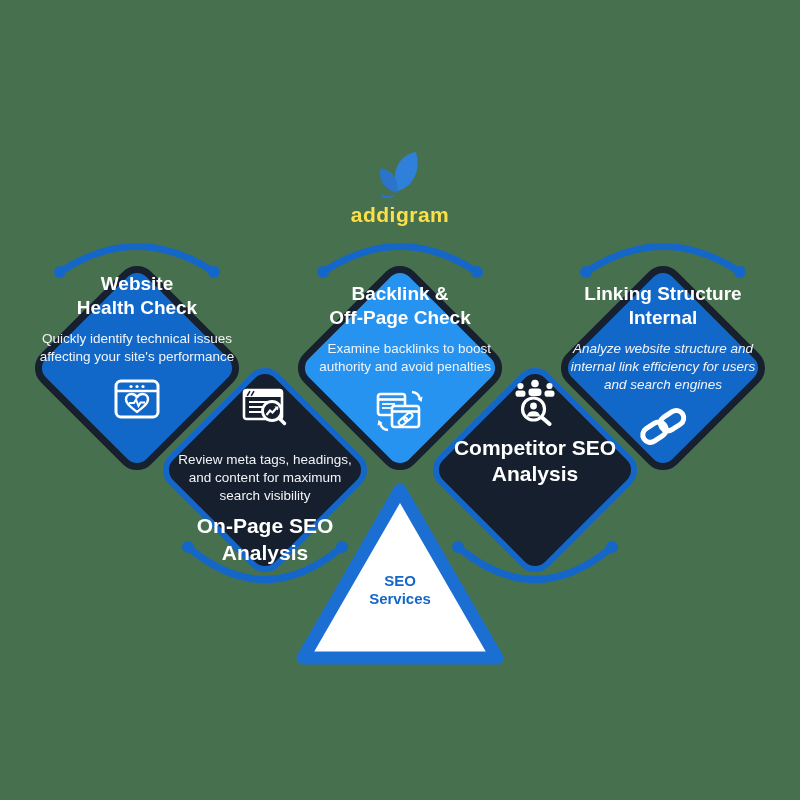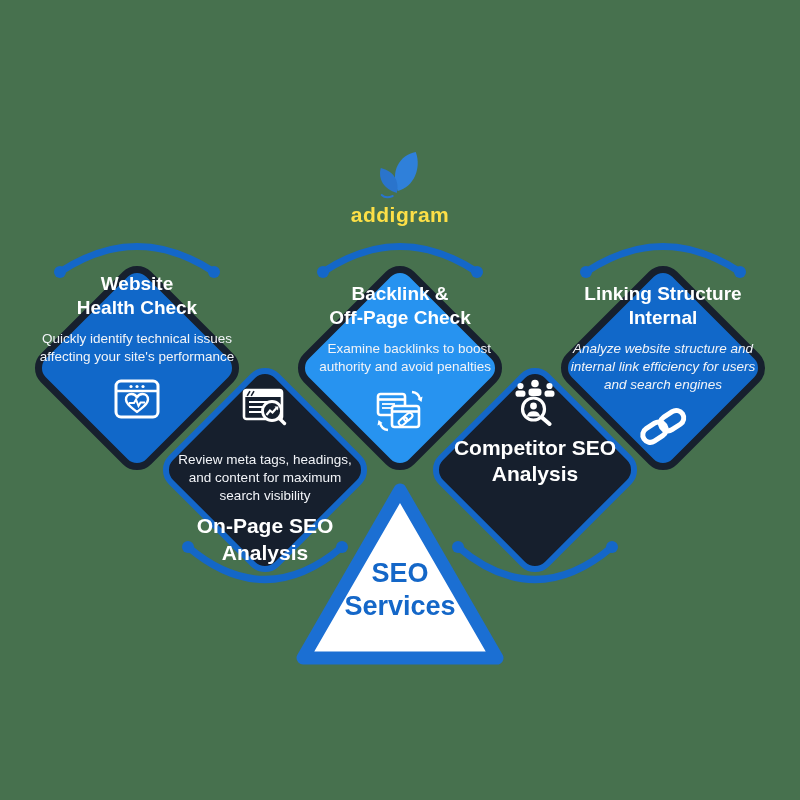--- a/index.html
+++ b/index.html
@@ -23,21 +23,21 @@
   .ctitle{font-weight:bold;font-size:19px;line-height:1.26;}
   .cbody{font-size:13.5px;line-height:1.32;margin:10px 0 0;color:#F2F4F8;}
   .content.topcard .cicon{margin-top:13px;}
   .content.darkcard .ctitle{font-size:21px;margin-top:9px;}
   .content.darkcard .cbody{margin-top:24px;}
   
   .arcs{position:absolute;left:0;top:0;pointer-events:none;}
   
   .triangle{position:absolute;left:290px;top:478px;}
   .tri-text{position:absolute;left:400px;top:590px;transform:translate(-50%,-50%);
-            text-align:center;font-weight:bold;font-size:27px;line-height:1.22;color:#1467C8;}
+            text-align:center;font-weight:bold;font-size:15px;line-height:1.22;color:#1467C8;}
 </style>
 </head>
 <body>
 
 <div class="stage">
 
   <div class="logo">
     <svg width="58" height="52" viewBox="0 0 58 52">
       <path d="M27 41 C 19 21, 29 5, 45 2 C 51 18, 43 37, 27 41 Z" fill="#2F80DA"></path>
       <path d="M26 43 C 13 39, 7 29, 10 18 C 23 21, 29 31, 26 43 Z" fill="#2A74CC"></path>

